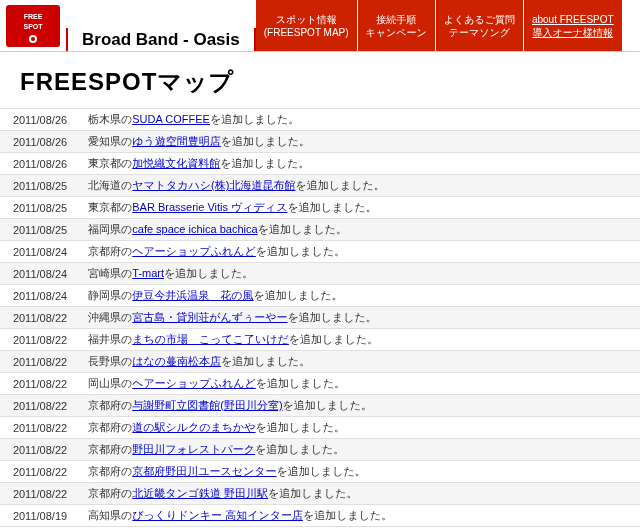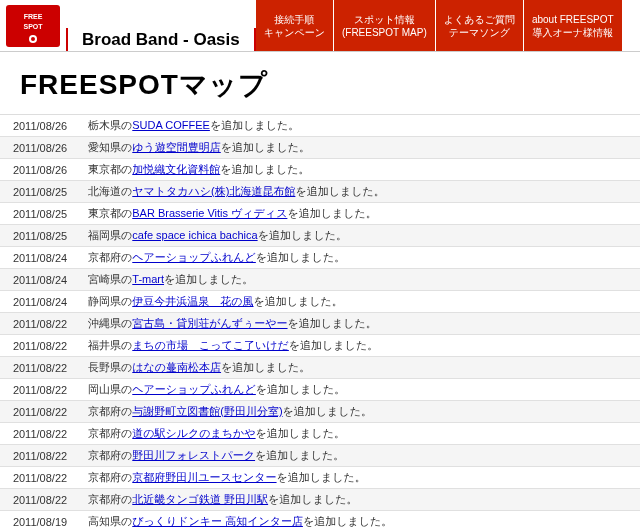--- a/index.html
+++ b/index.html
@@ -73,30 +73,31 @@
       line-height: 1.3;
       min-width: 62px;
     }
 
     .nav-item.wide {
       min-width: 80px;
     }
 
     .nav-item.last {
       min-width: 90px;
+      text-decoration: underline;
     }
 
     
     #page-title-area {
       padding: 14px 20px 10px 20px;
       border-bottom: 1px solid #ddd;
     }
 
     #page-title {
-      font-size: 28px;
+      font-size: 24px;
       font-weight: bold;
       color: #000;
       letter-spacing: 1px;
     }
 
     
     #main-table {
       width: 100%;
       border-collapse: collapse;
     }
@@ -146,27 +147,27 @@
       <circle cx="27" cy="34" r="4" fill="#fff"></circle>
       <circle cx="27" cy="34" r="2" fill="#cc0000"></circle>
     </svg>
   </div>
 
   <div id="brand-area">
     <span id="brand-title">Broad Band - Oasis</span>
   </div>
 
   <div id="nav-area">
+    <div class="nav-item wide">
+      <span>スポット情報</span>
+      <span>(FREESPOT MAP)</span>
+    </div>
     <div class="nav-item">
       <span>接続手順</span>
       <span>キャンペーン</span>
-    </div>
-    <div class="nav-item wide">
-      <span>スポット情報</span>
-      <span>(FREESPOT MAP)</span>
     </div>
     <div class="nav-item wide">
       <span>よくあるご質問</span>
       <span>テーマソング</span>
     </div>
     <div class="nav-item last">
       <span>about FREESPOT</span>
       <span>導入オーナ様情報</span>
     </div>
   </div>

